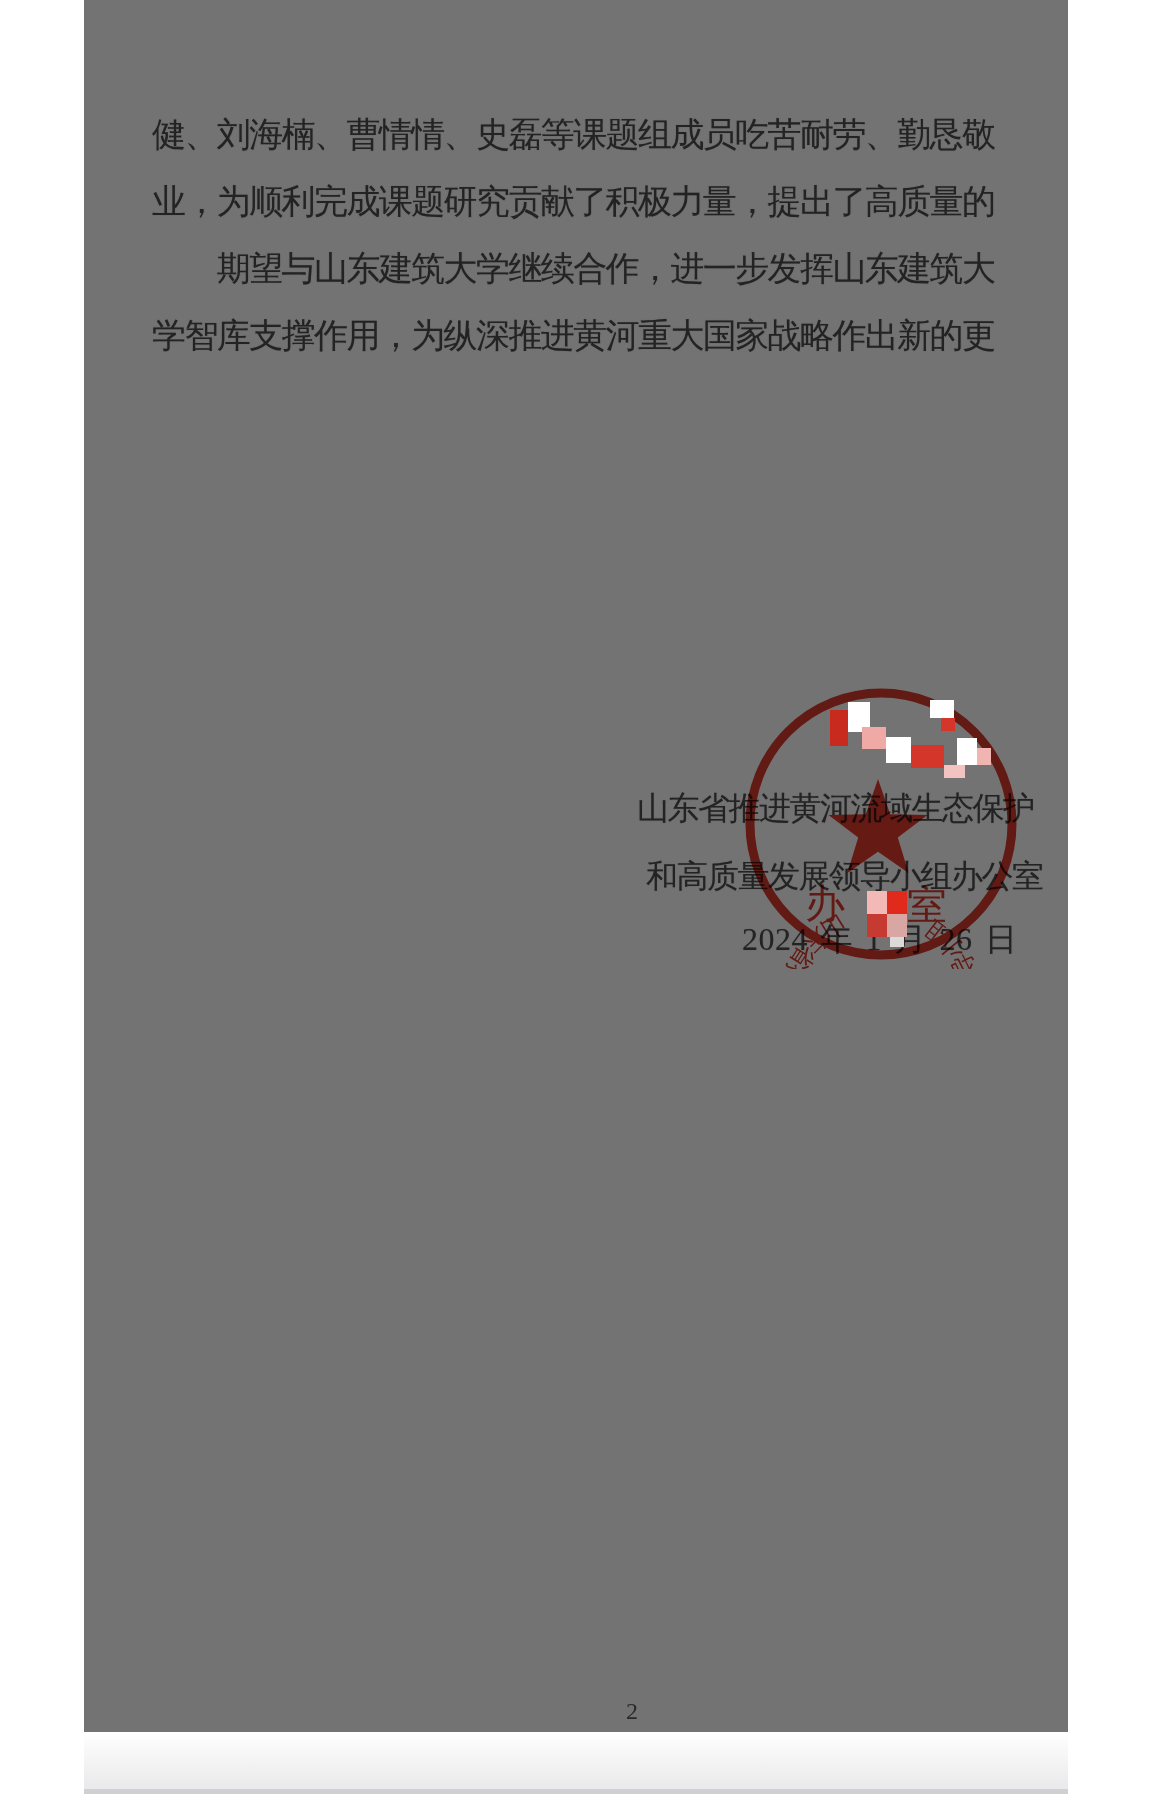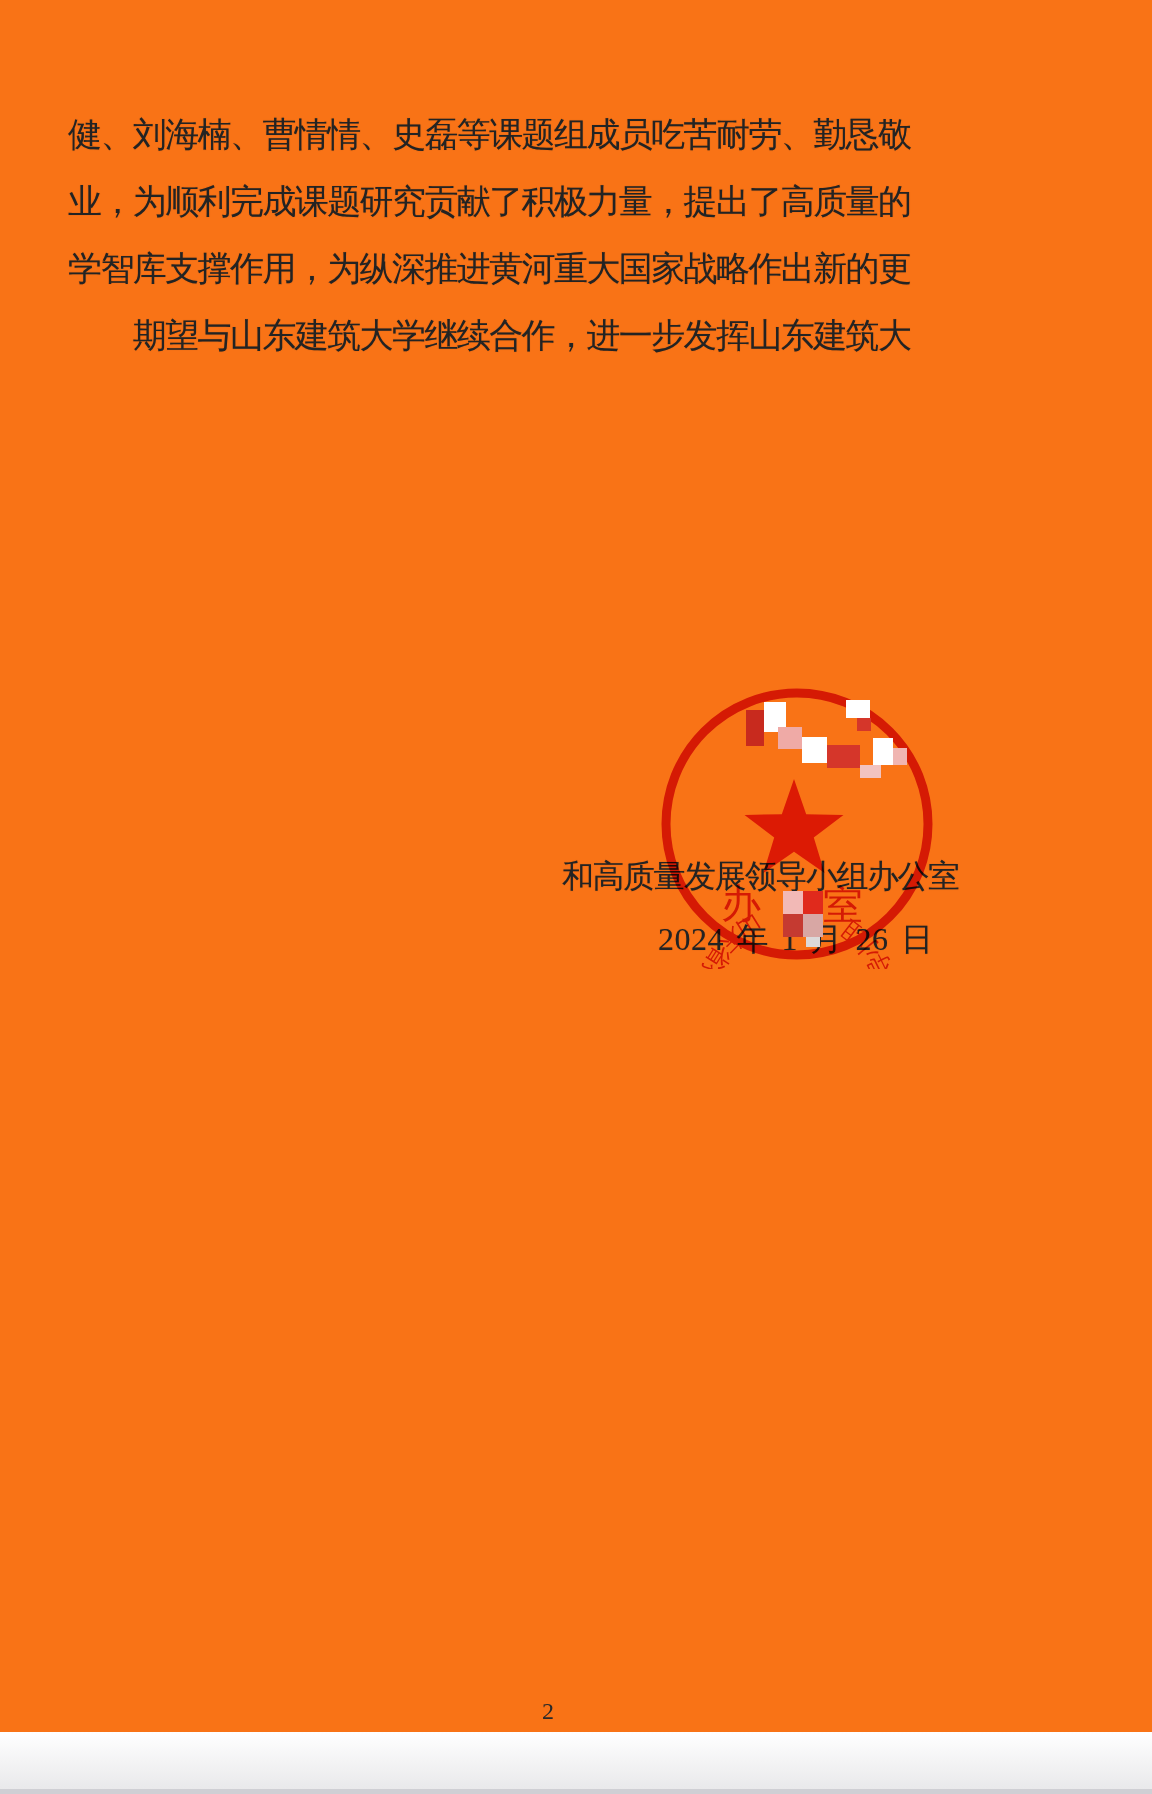--- a/index.html
+++ b/index.html
@@ -1,22 +1,22 @@
 <!DOCTYPE html>
 <html><head>
 <meta charset="utf-8">
 <style>
   * { margin: 0; padding: 0; box-sizing: border-box; }
   html, body { background: #ffffff; }
   .page {
     position: relative;
-    width: 1152px;
+    width: 984px;
     height: 1794px;
     margin: 0 auto;
-    background: #f97316;
+    background: #737373;
     overflow: hidden;
     font-family: "Liberation Serif", "DejaVu Serif", serif;
     color: #1e1e1e;
     padding-left: 47px;
   }
   
   .body-text {
     position: absolute;
     left: 68px;
     top: 101px;
@@ -75,24 +75,25 @@
   }
 </style>
 </head>
 <body>
 
 <div class="page">
 
   <div class="body-text">
       <p class="body-line">健、刘海楠、曹情情、史磊等课题组成员吃苦耐劳、勤恳敬</p>
       <p class="body-line">业，为顺利完成课题研究贡献了积极力量，提出了高质量的</p>
+      <p class="body-line">　　期望与山东建筑大学继续合作，进一步发挥山东建筑大</p>
       <p class="body-line">学智库支撑作用，为纵深推进黄河重大国家战略作出新的更</p>
-      <p class="body-line">　　期望与山东建筑大学继续合作，进一步发挥山东建筑大</p>
     </div>
 
+  <div class="sig sig1">山东省推进黄河流域生态保护</div>
   <div class="sig sig2">和高质量发展领导小组办公室</div>
   <div class="sig sigdate">2024 年 1 月 26 日</div>
 
   <svg class="seal" viewBox="0 0 284 284" xmlns="http://www.w3.org/2000/svg">
     <defs>
       <path id="bandPath" d="M 99.7 229.6 A 100 100 0 1 0 184.3 229.6" fill="none"></path>
     </defs>
     <circle cx="142" cy="139" r="131" fill="none" stroke="#d8291b" stroke-width="9"></circle>
     <text font-size="25" fill="#d8291b" letter-spacing="0">
       <textPath href="#bandPath" textLength="530" lengthAdjust="spacingAndGlyphs">山东省推进黄河流域生态保护和高质量发展领导小组</textPath>

